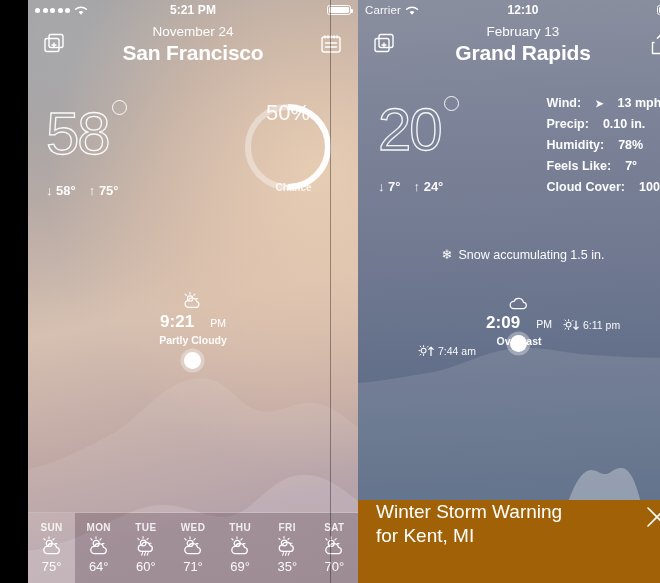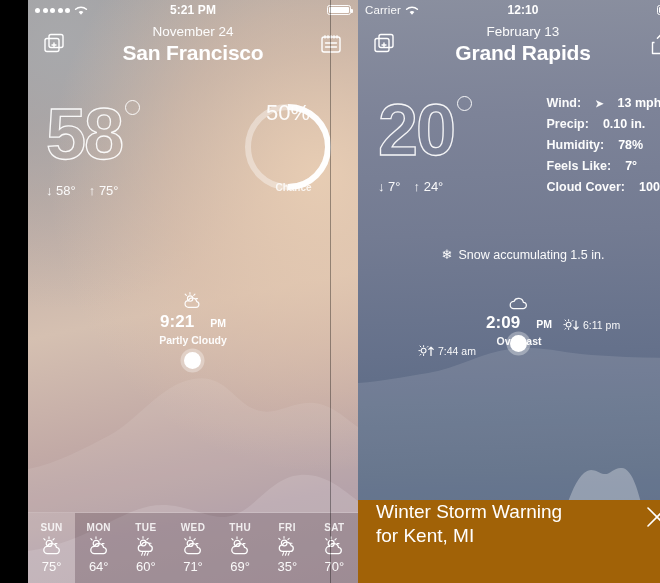--- a/index.html
+++ b/index.html
@@ -91,39 +91,39 @@
   .nav-icon {
     position: absolute; top: 10px;
     width: 30px; height: 30px;
   }
   .nav-icon.left { left: 12px; }
   .nav-icon.right { right: 12px; }
 
   
   .temp-block { position: absolute; }
   .temp-main {
-    font-size: 72px; font-weight: 700;
+    font-size: 60px; font-weight: 400;
     color: transparent;
     -webkit-text-stroke: 1.3px rgba(255,255,255,0.92);
     line-height: 92px;
     letter-spacing: -2px;
     font-family: "Liberation Sans", sans-serif;
   }
   .temp-deg {
     display: inline-block;
     width: 15px; height: 15px;
     border: 1.6px solid rgba(255,255,255,0.92);
     border-radius: 50%;
     vertical-align: top;
     margin-top: 12px; margin-left: 3px;
     box-sizing: border-box;
   }
   .temp-row {
     display: flex; gap: 13px;
-    font-size: 13px; font-weight: normal; color: #fff;
+    font-size: 13px; font-weight: bold; color: #fff;
     margin-top: 3px; opacity: .95;
   }
   .temp-row span { white-space: nowrap; }
 
   
   .ring-wrap {
     position: absolute; right: 24px; top: 101px;
     width: 92px; height: 92px;
   }
   .ring-label {
@@ -171,21 +171,21 @@
     box-shadow: 0 0 0 3.5px rgba(255,255,255,0.32);
   }
   .now-label {
     position: absolute;
     text-align: center;
     color: #fff;
     transform: translateX(-50%);
   }
   .now-icon { font-size: 15px; line-height: 17px; opacity: .96; }
   .now-time { font-size: 17px; font-weight: bold; line-height: 19px; }
-  .now-time small { font-size: 10.5px; font-weight: bold; margin-left: 16px; }
+  .now-time small { font-size: 10.5px; font-weight: normal; margin-left: 16px; }
   .now-cond { font-size: 10.5px; font-weight: bold; line-height: 14px; opacity: .96; }
 
   .sunmark {
     position: absolute;
     color: #fff; font-size: 10.5px; font-weight: normal;
     display: flex; align-items: center; gap: 3px;
     white-space: nowrap; opacity: .95;
   }
 
   

